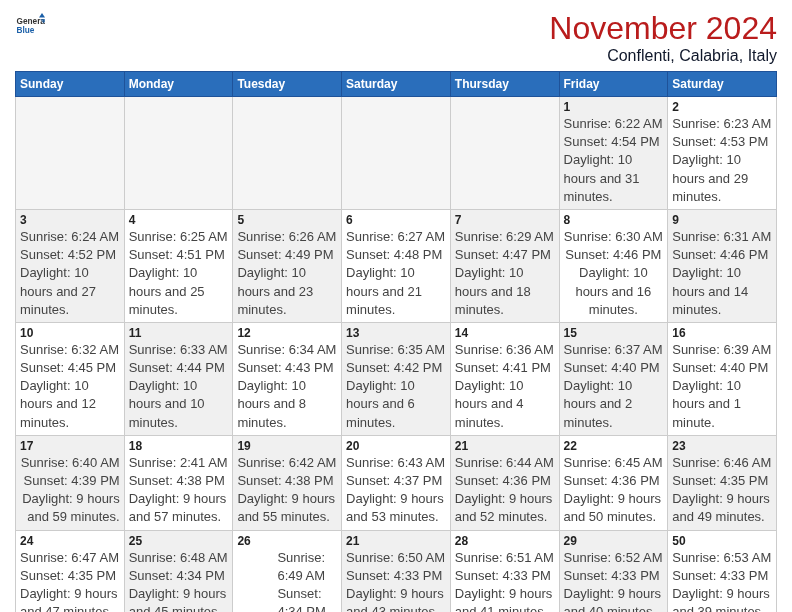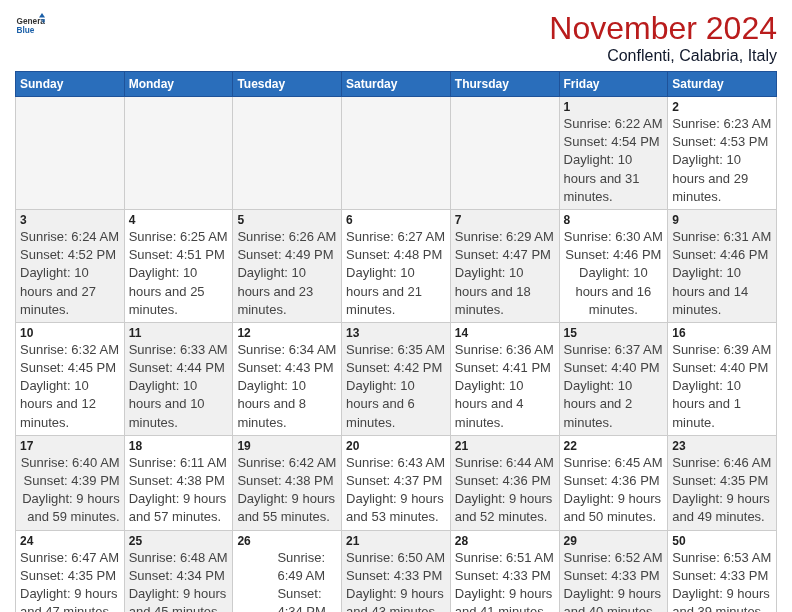--- a/index.html
+++ b/index.html
@@ -232,21 +232,21 @@
         </tr>
         <tr>
           <td class="shaded">
             <span class="day-number">17</span>
             <div class="day-info" style="white-space: pre-line; text-align: right;">Sunrise: 6:40 AM
 Sunset: 4:39 PM
 Daylight: 9 hours and 59 minutes.</div>
           </td>
           <td>
             <span class="day-number">18</span>
-            <div class="day-info" style="white-space: pre-line;">Sunrise: 6:11 AM
+            <div class="day-info" style="white-space: pre-line;">Sunrise: 2:41 AM
 Sunset: 4:38 PM
 Daylight: 9 hours and 57 minutes.</div>
           </td>
           <td class="shaded">
             <span class="day-number">19</span>
             <div class="day-info" style="white-space: pre-line;">Sunrise: 6:42 AM
 Sunset: 4:38 PM
 Daylight: 9 hours and 55 minutes.</div>
           </td>
           <td>

